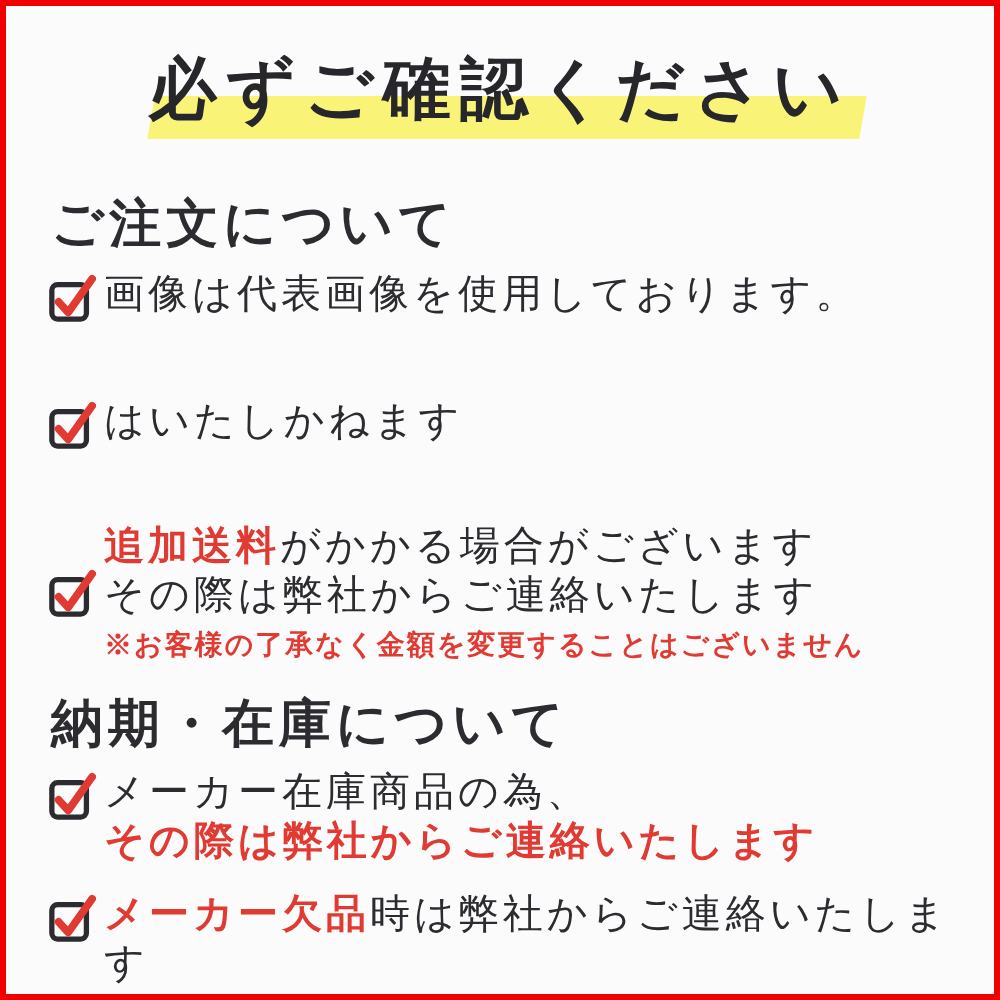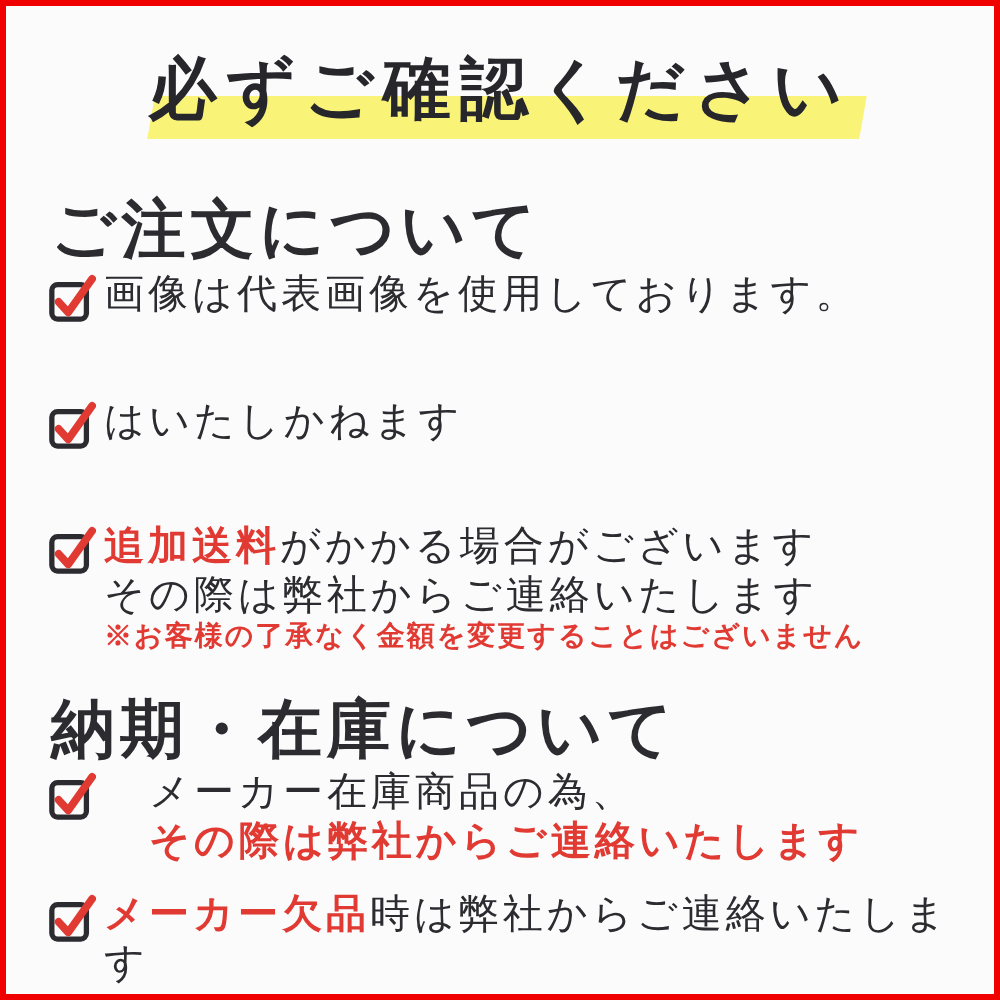--- a/index.html
+++ b/index.html
@@ -39,38 +39,38 @@
     text-align:center;
     font-size:68px;
     font-weight:700;
     letter-spacing:9px;
     color:#26262b;
     line-height:1.1;
   }
   
   .section-heading{
     position:absolute;left:45px;
-    font-size:64px;
+    font-size:52px;
     font-weight:700;
     letter-spacing:5px;
     color:var(--ink);
     line-height:1.1;
   }
   .heading-order{top:188px;}
   .heading-stock{top:688px;}
   
   .item{
     position:absolute;left:42px;right:20px;
     display:flex;
     align-items:flex-start;
   }
   .item-1{top:266px;}
   .item-2{top:393px;}
-  .item-3{top:518px;}
-  .item-4{top:764px;gap:45px;}
+  .item-3{top:518px;align-items:center;}
+  .item-4{top:764px;}
   .item-5{top:886px;}
   .cb{
     flex:0 0 auto;
     width:48px;height:52px;
     margin-right:8px;
     margin-top:0;
   }
   .cb-box{fill:none;stroke:var(--ink);stroke-width:5.5;}
   .cb-check{fill:none;stroke:var(--accent-red);stroke-width:8;stroke-linecap:round;stroke-linejoin:round;}
   .item-text{
@@ -82,20 +82,21 @@
   }
   .red{
     color:var(--accent-red);
     font-weight:700;
   }
   .note{
     font-size:28px;
     letter-spacing:2px;
     color:var(--accent-red);
     font-weight:700;
+    margin-top:9px;
   }
 </style>
 </head>
 <body>
 
 <div class="frame">
 
   <div class="title-wrap">
     <div class="title-highlight"></div>
     <div class="title-text">必ずご確認ください</div>

